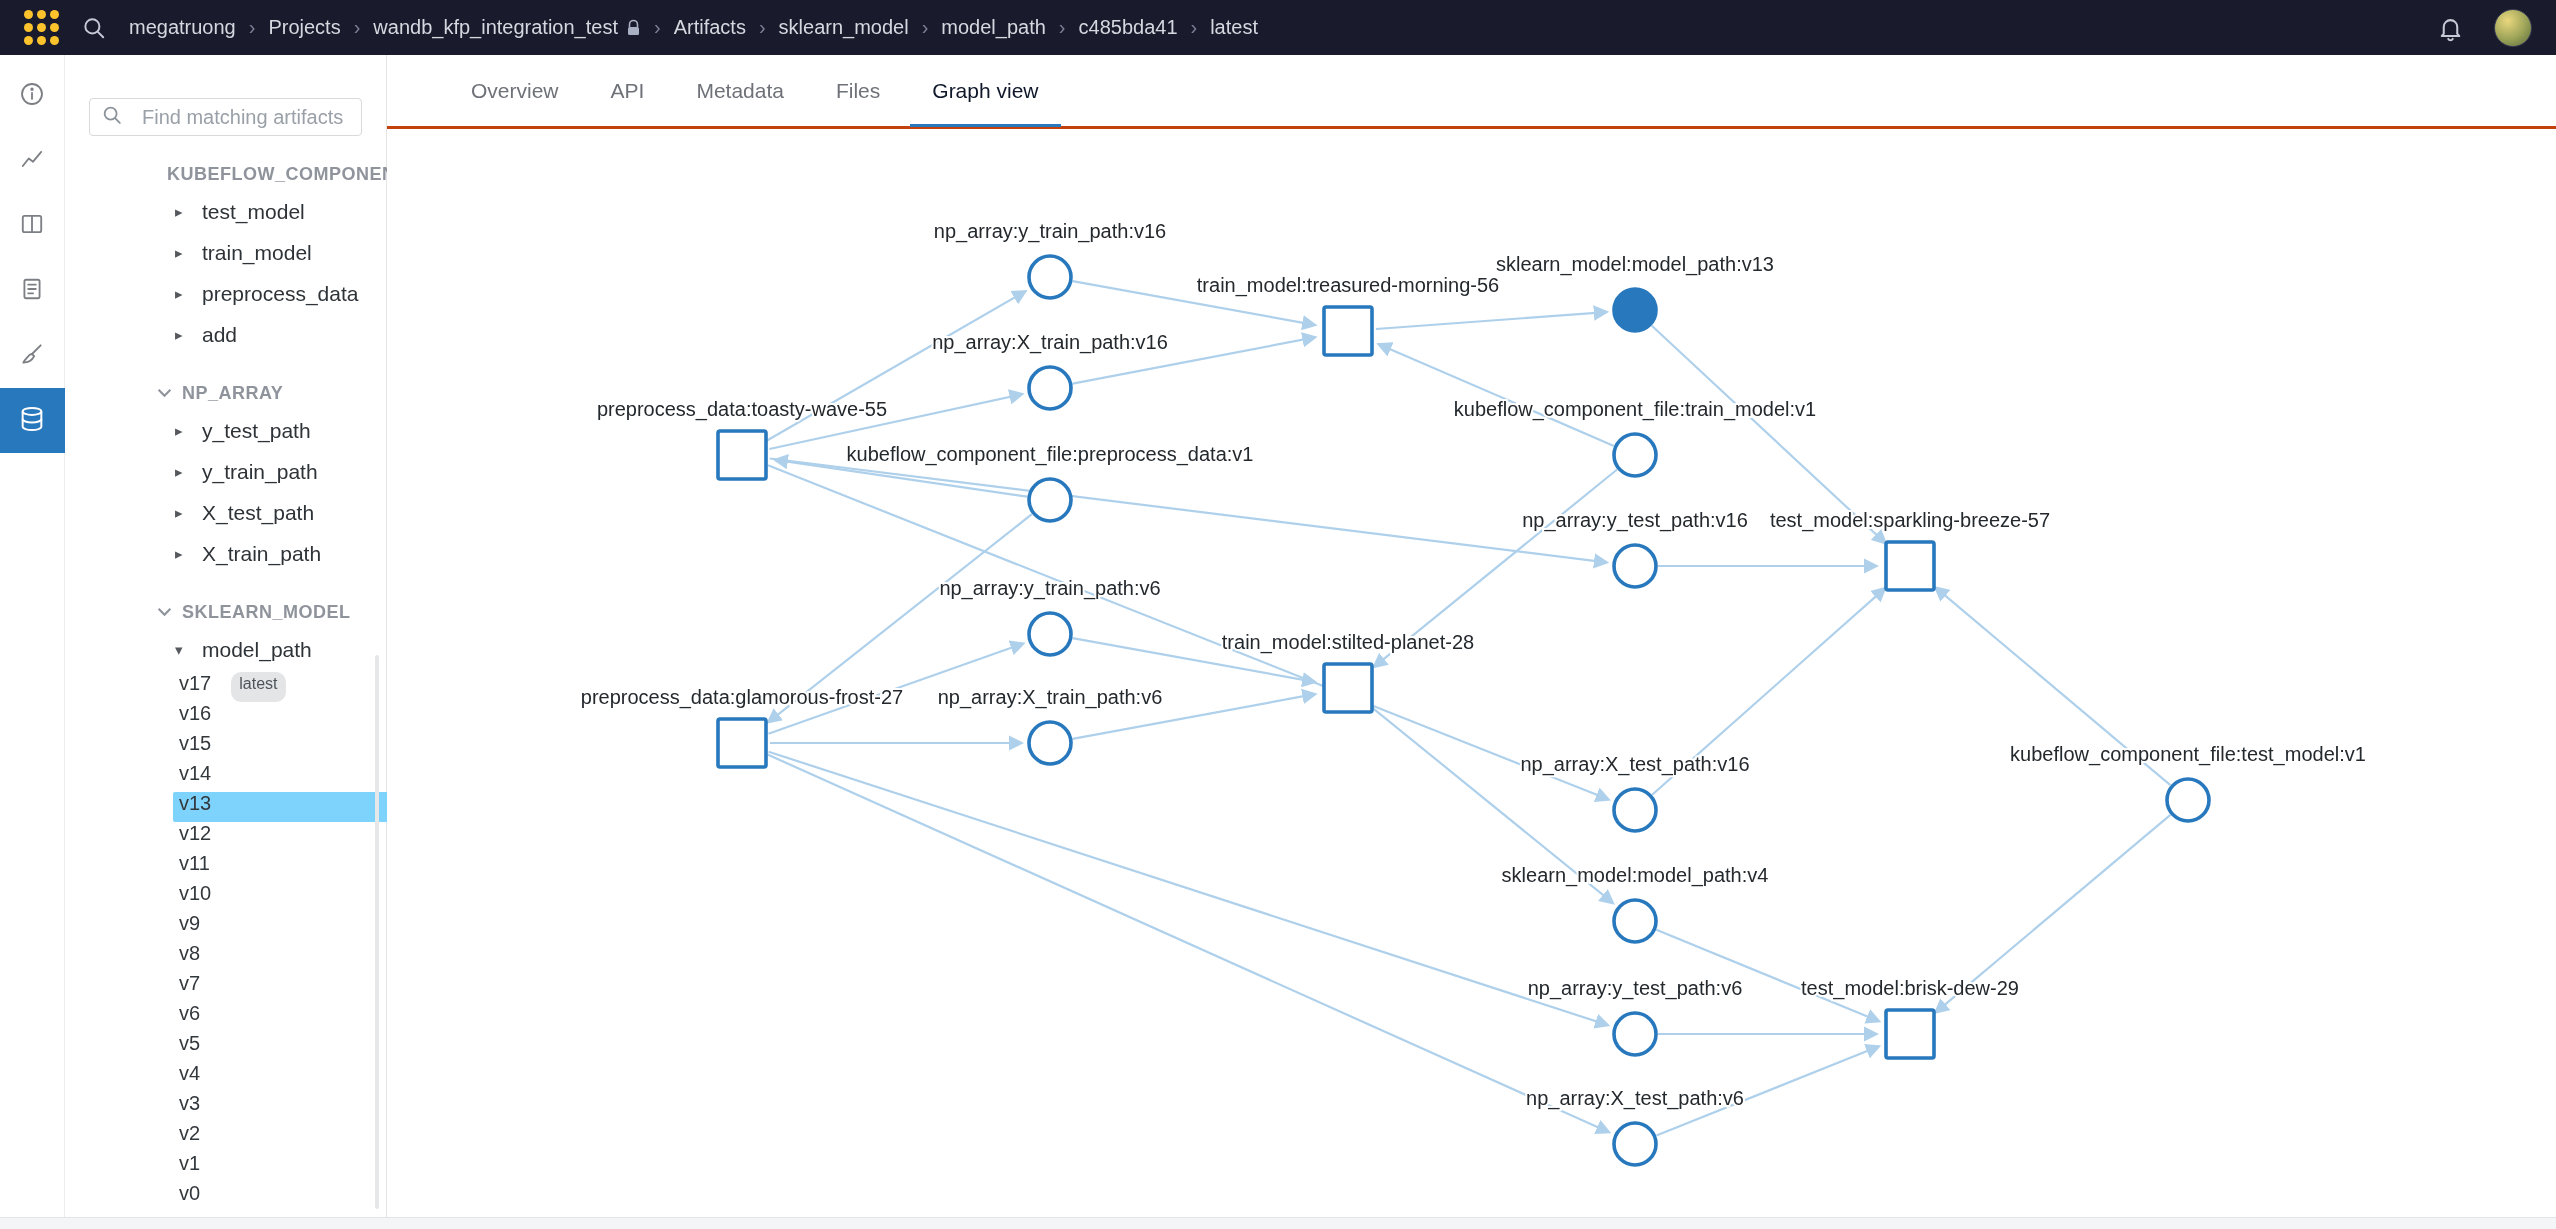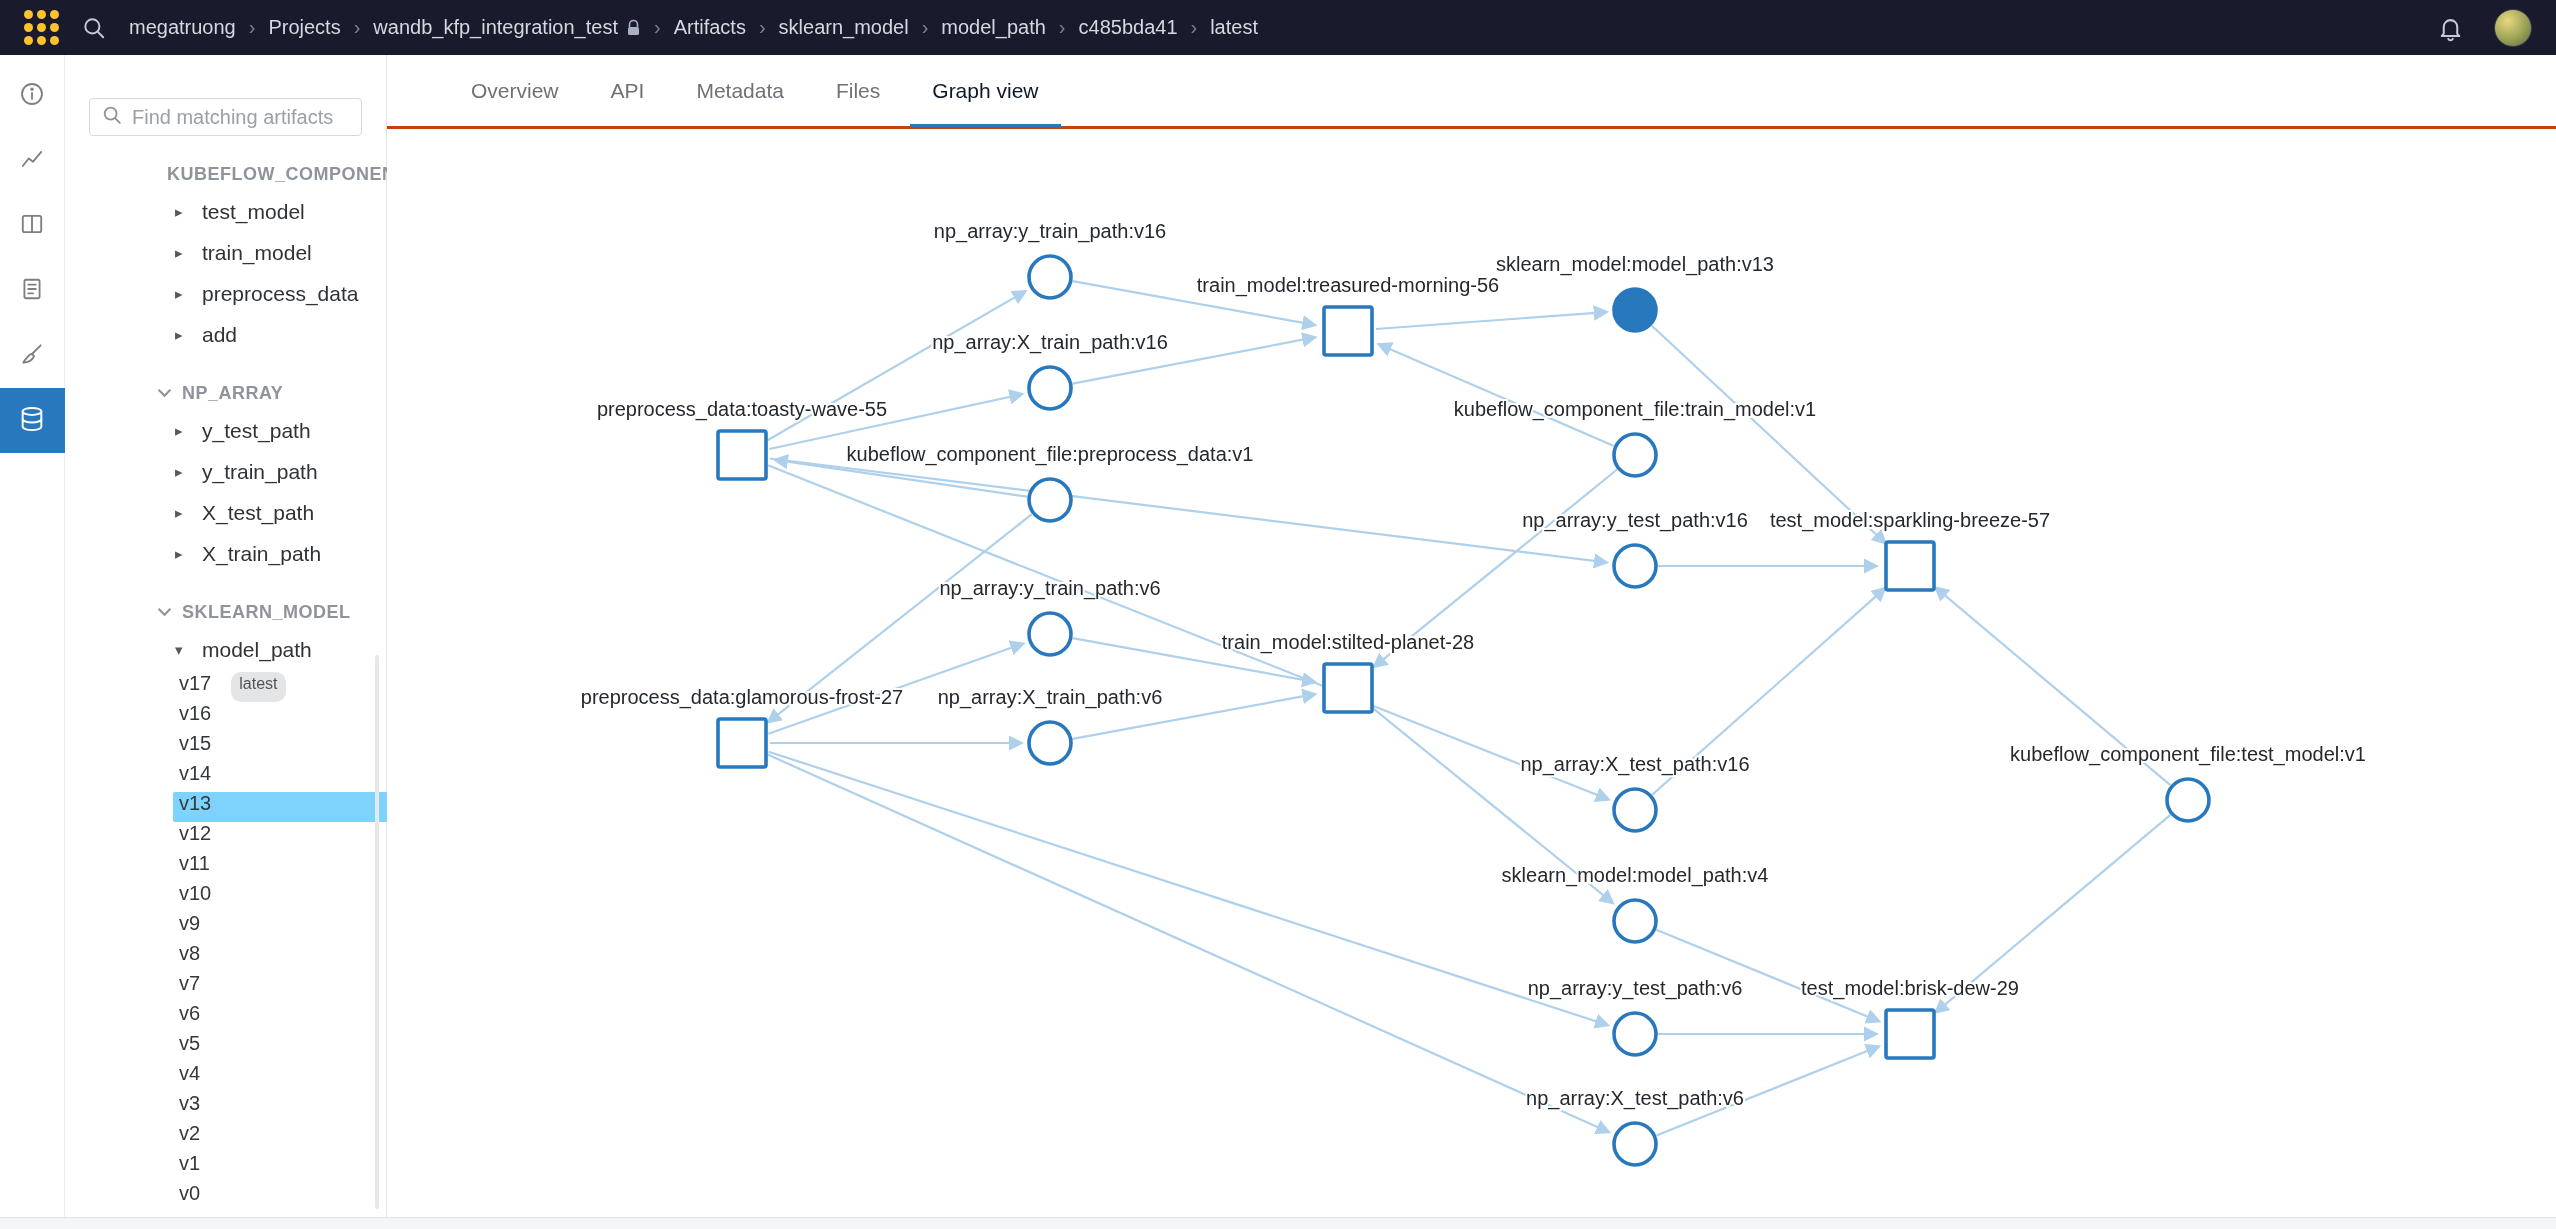--- a/index.html
+++ b/index.html
@@ -19,21 +19,21 @@
   .avatar{width:38px;height:38px;border-radius:50%;background:radial-gradient(circle at 35% 30%,#ead77e,#9aa257 55%,#59683d);border:1px solid #3a3d55;cursor:pointer;}
 
   
   .content{position:absolute;top:55px;left:0;right:0;bottom:12px;display:flex;}
   .rail{width:65px;border-right:1px solid #ededed;padding-top:8px;display:flex;flex-direction:column;align-items:center;background:#fff;}
   .rail-btn{width:65px;height:65px;display:grid;place-items:center;color:#7c7f84;cursor:pointer;}
   .rail-btn.active{background:#2878bd;color:#fff;}
 
   
   .sidebar{width:322px;border-right:1px solid #e4e4e4;position:relative;padding-top:43px;background:#fff;}
-  .search-box{margin:0 24px;height:38px;border:1px solid #d9d9d9;border-radius:4px;display:flex;align-items:center;gap:9px;padding:0 11px;color:#8d939b;background:#fff;}
+  .search-box{margin:0 24px;height:38px;border:1px solid #d9d9d9;border-radius:4px;display:flex;align-items:center;gap:19px;padding:0 11px;color:#8d939b;background:#fff;}
   .search-box input{border:none;outline:none;font-size:20px;color:#33383d;width:100%;font-family:inherit;background:transparent;}
   .search-box input::placeholder{color:#9aa0a8;}
   .tree{margin-top:10px;}
   .tree-section{display:flex;align-items:center;gap:10px;padding-left:92px;height:34px;margin-top:21px;color:#8f939b;font-size:18px;font-weight:700;letter-spacing:.5px;cursor:pointer;}
   .tree-item{display:flex;align-items:center;gap:13px;padding-left:110px;height:41px;font-size:21px;color:#2e3338;cursor:pointer;}
   .tree-item .tri{font-size:15px;color:#55595e;width:14px;}
   .version-list{margin-top:2px;}
   .version-row{display:flex;gap:20px;height:30px;margin-left:108px;width:236px;padding-left:6px;font-size:20px;color:#33383d;cursor:pointer;border-radius:2px;}
   .version-row.selected{background:#7dd3fc;}
   .badge{background:#e3e5e7;border-radius:10px;padding:1px 8px;font-size:16px;color:#4e545b;line-height:22px;}

